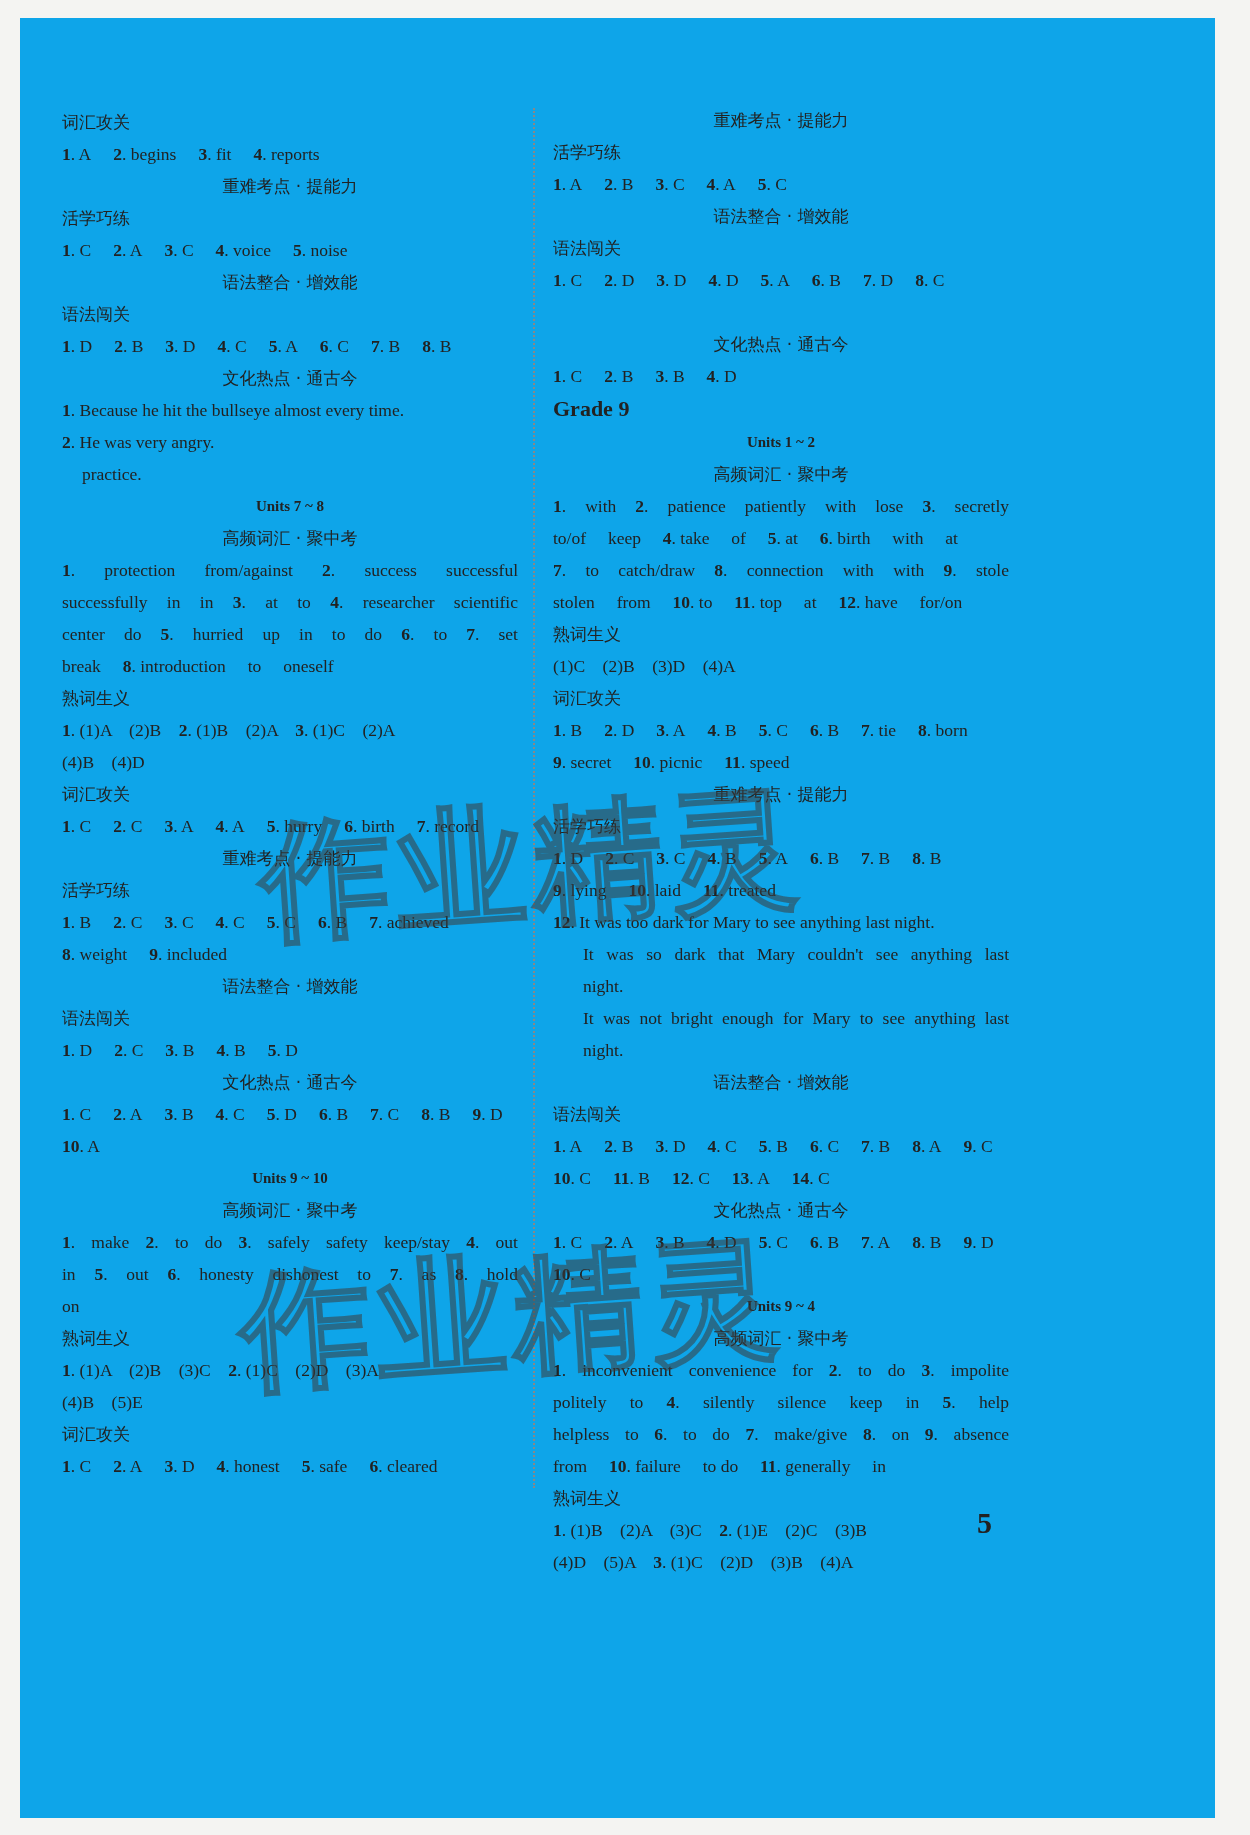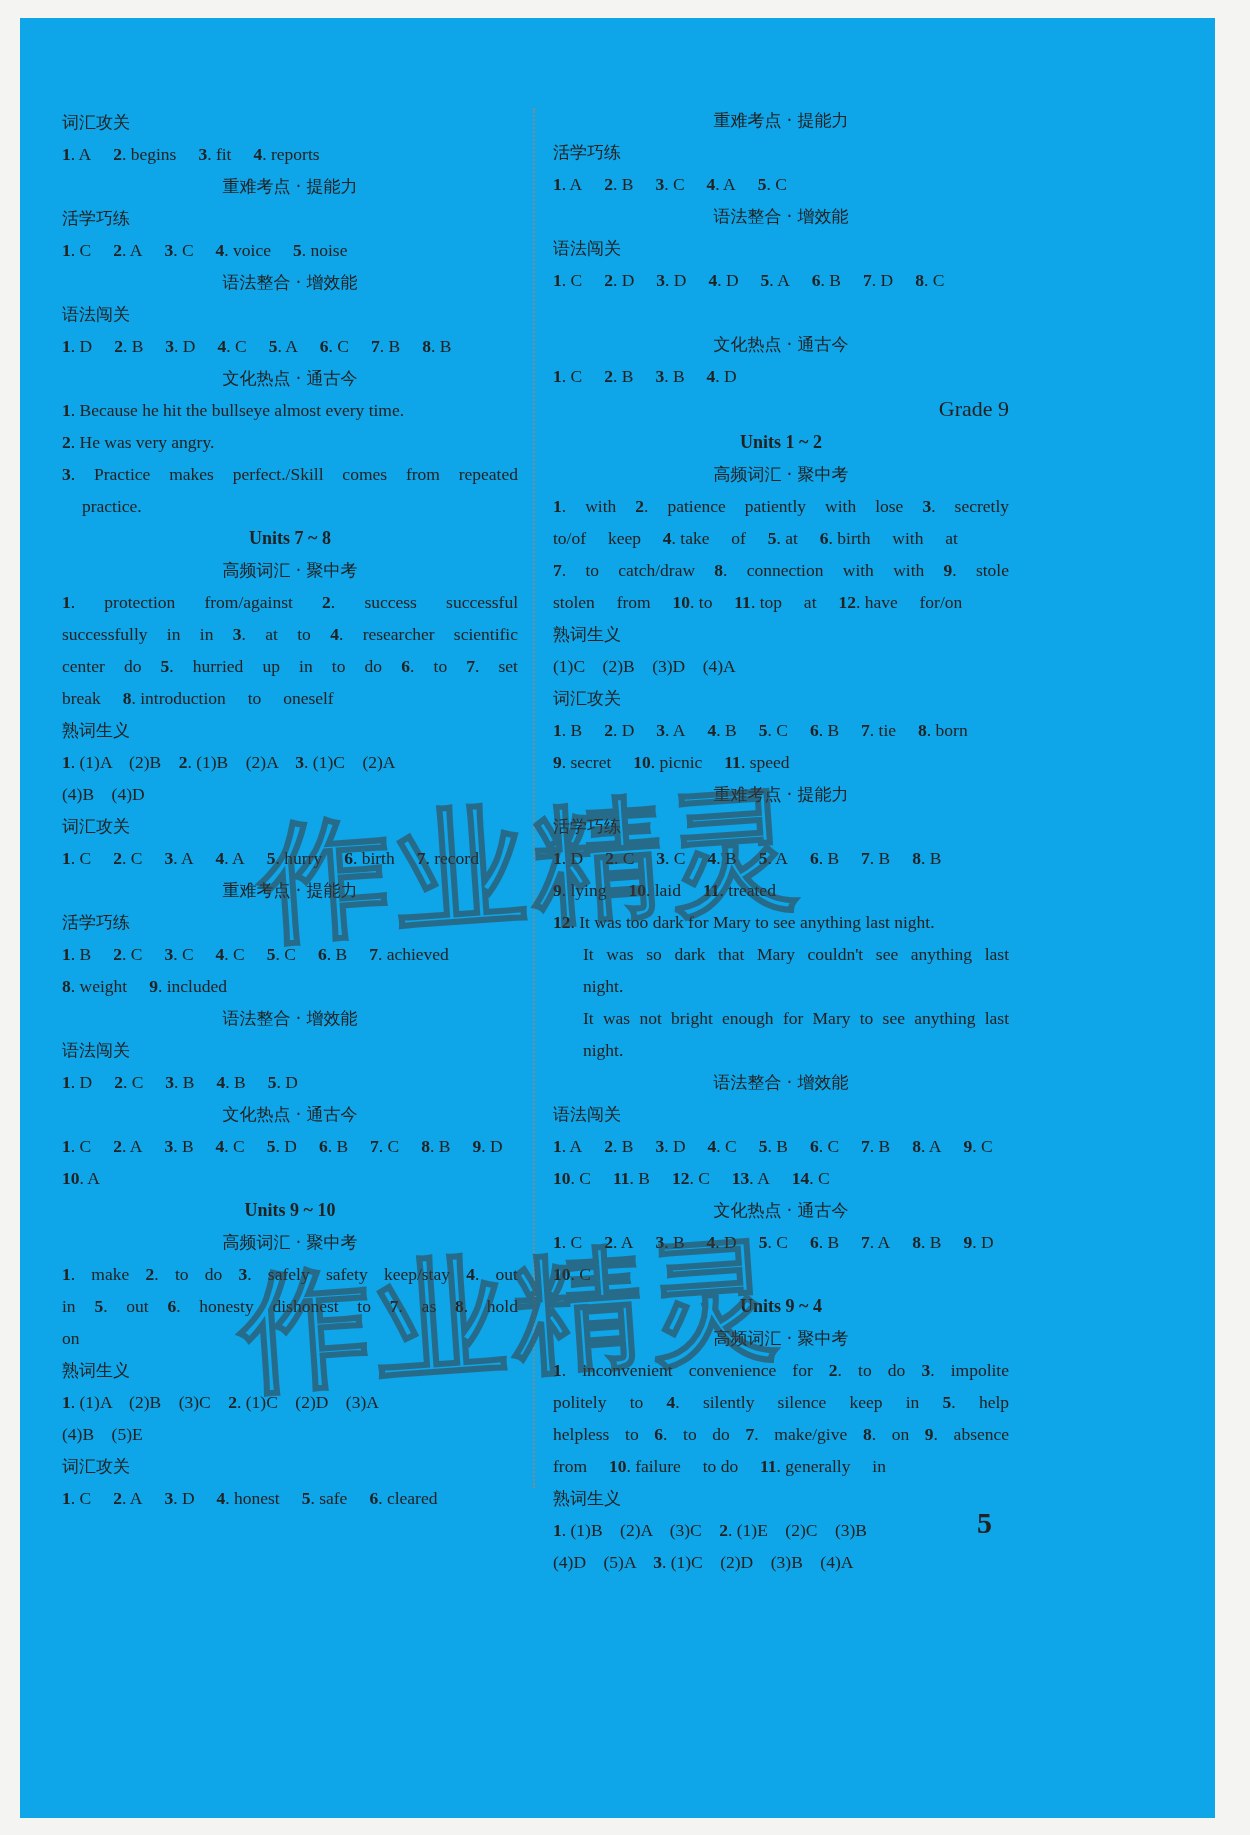--- a/index.html
+++ b/index.html
@@ -10,22 +10,22 @@
     .col-left { left: 42px; width: 456px; }
     .col-right { left: 533px; width: 456px; top: 86px; }
     .divider { position: absolute; left: 513px; top: 90px; width: 0; height: 1380px; border-left: 2px dotted #888; }
     .line { height: 32px; line-height: 32px; font-size: 17.5px; white-space: nowrap; }
     .line.justify { text-align: justify; text-align-last: justify; white-space: normal; height: 32px; overflow: hidden; }
     .line.indent { padding-left: 20px; }
     .line.indent2 { padding-left: 30px; }
     .sec { font-family: "DejaVu Sans", "Liberation Sans", sans-serif; font-size: 17px; font-weight: 500; color: #222; }
     .sec.center { text-align: center; }
     .sub { font-family: "DejaVu Sans", "Liberation Sans", sans-serif; font-size: 17px; color: #222; }
-    .unit { text-align: center; font-weight: bold; font-size: 18px; }
-    .grade { text-align: right; font-weight: normal; font-size: 22px; height: 34px; line-height: 34px; }
+    .unit { text-align: center; font-weight: bold; font-size: 15px; }
+    .grade { text-align: left; font-weight: bold; font-size: 22px; height: 34px; line-height: 34px; }
     .gap { height: 32px; }
     .ans { display: inline-block; margin-right: 22px; }
     .ans b { font-weight: bold; }
     .page-num { position: absolute; left: 957px; top: 1488px; font-family: "Liberation Serif", serif; font-weight: bold; font-size: 30px; }
     .watermark { position: absolute; font-family: "DejaVu Sans", sans-serif; font-size: 130px; font-weight: bold; color: transparent; -webkit-text-stroke: 2px rgba(60,60,60,0.55); letter-spacing: 6px; transform: rotate(-4deg); pointer-events: none; }
     .wm1 { left: 240px; top: 760px; }
     .wm2 { left: 220px; top: 1210px; }
   </style>
 </head>
 <body>
@@ -37,21 +37,20 @@
       <div class="line"><span class="ans"><b>1</b>. A</span><span class="ans"><b>2</b>. begins</span><span class="ans"><b>3</b>. fit</span><span class="ans"><b>4</b>. reports</span></div>
       <div class="line sec center">重难考点 · 提能力</div>
       <div class="line sub">活学巧练</div>
       <div class="line"><span class="ans"><b>1</b>. C</span><span class="ans"><b>2</b>. A</span><span class="ans"><b>3</b>. C</span><span class="ans"><b>4</b>. voice</span><span class="ans"><b>5</b>. noise</span></div>
       <div class="line sec center">语法整合 · 增效能</div>
       <div class="line sub">语法闯关</div>
       <div class="line"><span class="ans"><b>1</b>. D</span><span class="ans"><b>2</b>. B</span><span class="ans"><b>3</b>. D</span><span class="ans"><b>4</b>. C</span><span class="ans"><b>5</b>. A</span><span class="ans"><b>6</b>. C</span><span class="ans"><b>7</b>. B</span><span class="ans"><b>8</b>. B</span></div>
       <div class="line sec center">文化热点 · 通古今</div>
       <div class="line"><b>1</b>. Because he hit the bullseye almost every time.</div>
       <div class="line"><b>2</b>. He was very angry.</div>
-      <div class="line justify"><b>3</b>. Practice makes perfect./Skill comes from repeated</div>
       <div class="line indent">practice.</div>
       <div class="line unit">Units 7 ~ 8</div>
       <div class="line sec center">高频词汇 · 聚中考</div>
       <div class="line justify"><b>1</b>. protection from/against <b>2</b>. success successful</div>
       <div class="line justify">successfully in in <b>3</b>. at to <b>4</b>. researcher scientific</div>
       <div class="line justify">center do <b>5</b>. hurried up in to do <b>6</b>. to <b>7</b>. set</div>
       <div class="line">break　 <b>8</b>. introduction　 to　 oneself</div>
       <div class="line sub">熟词生义</div>
       <div class="line"><b>1</b>. (1)A　(2)B　<b>2</b>. (1)B　(2)A　<b>3</b>. (1)C　(2)A</div>
       <div class="line">(4)B　(4)D</div>

